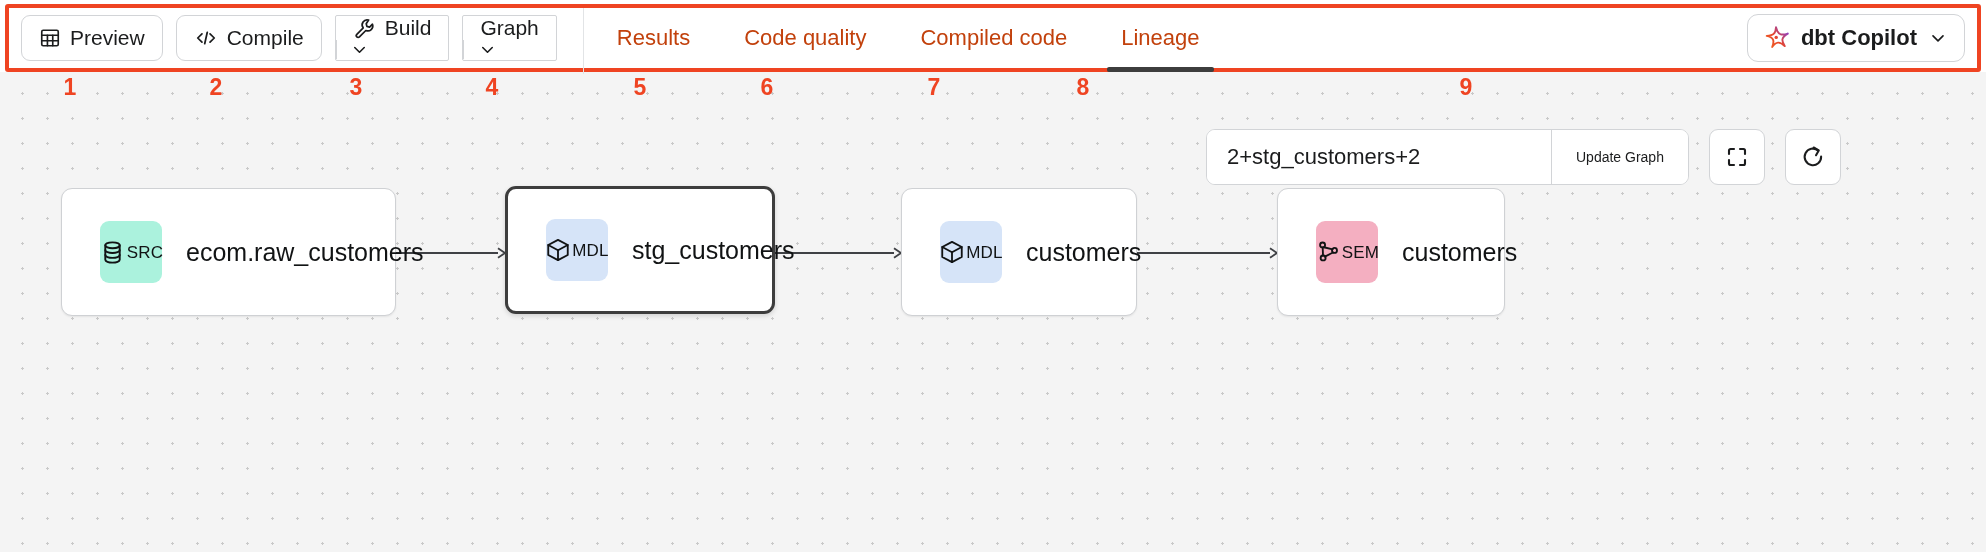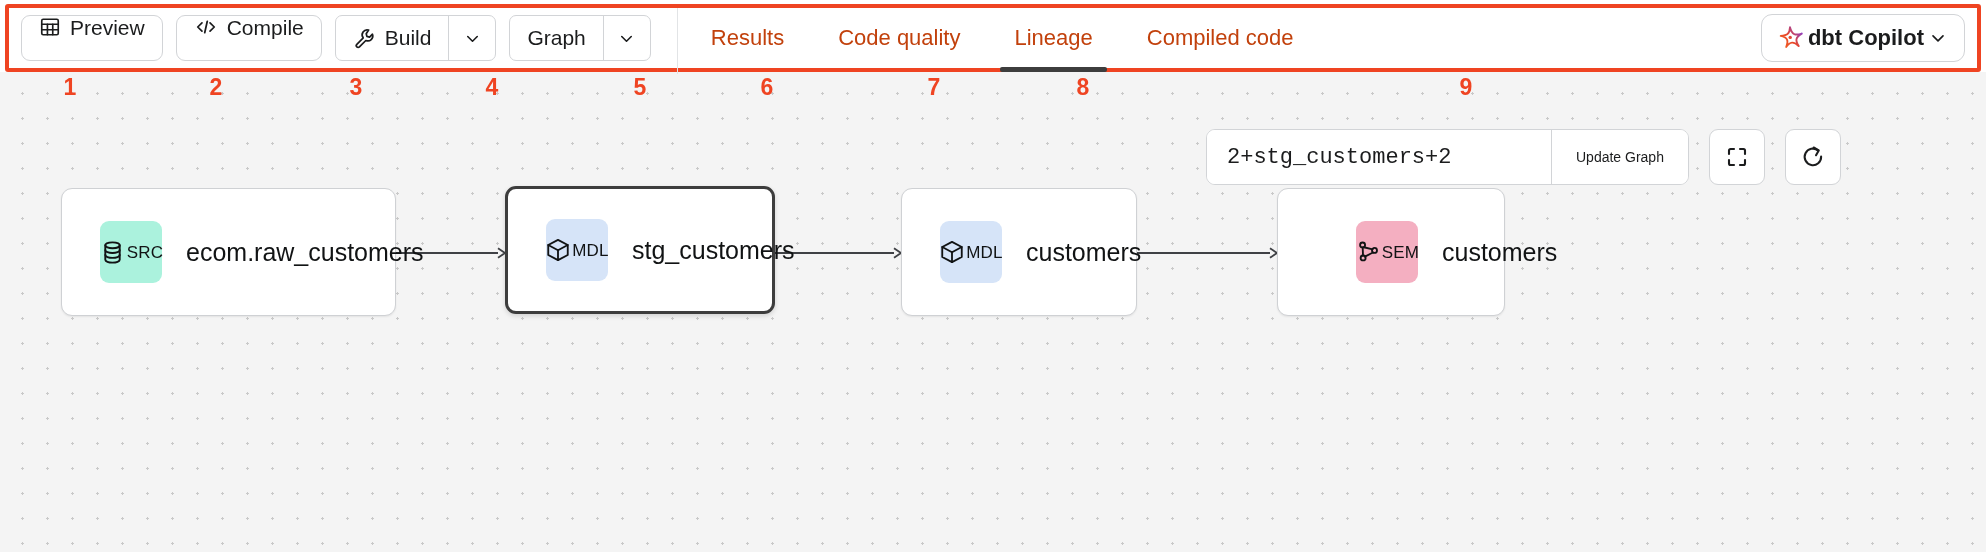--- a/index.html
+++ b/index.html
@@ -37,41 +37,42 @@
     display: flex;
     align-items: center;
     padding: 0 12px;
   }
 
   
   .btn-group { display: flex; align-items: center; gap: 13px; }
 
   .tb-btn {
     display: flex;
-    align-items: flex-start;
+    align-items: center;
     gap: 9px;
     height: 46px;
     padding: 0 17px;
     border: 1px solid #d2d4d7;
     border-radius: 9px;
     background: #ffffff;
     font-size: 21px;
     color: #1b1c1d;
     white-space: nowrap;
     cursor: pointer;
   }
 
   .split {
     display: flex;
     align-items: stretch;
     border: 1px solid #d2d4d7;
-    border-radius: 7px;
+    border-radius: 2px;
     background: #ffffff;
     overflow: hidden;
     height: 46px;
+    flex-direction: column;
   }
   .split > .split-main {
     display: flex;
     align-items: center;
     gap: 9px;
     padding: 0 17px;
     font-size: 21px;
     color: #1b1c1d;
     white-space: nowrap;
     cursor: pointer;
@@ -126,21 +127,21 @@
     background: #3d3d3d;
     border-radius: 2px;
   }
 
   .spacer { flex: 1 1 auto; }
 
   
   .copilot {
     display: flex;
     align-items: center;
-    gap: 4px;
+    gap: 11px;
     height: 48px;
     padding: 0 16px 0 14px;
     border: 1px solid #d2d4d7;
     border-radius: 11px;
     background: #ffffff;
     font-size: 22px;
     font-weight: bold;
     color: #1b1c1d;
     white-space: nowrap;
     cursor: pointer;
@@ -191,21 +192,21 @@
     border-radius: 9px;
     overflow: hidden;
   }
   .search-input {
     display: flex;
     align-items: center;
     width: 344px;
     padding: 0 20px;
     font-size: 22px;
     color: #1b1c1d;
-    font-family: Liberation Mono, monospace;
+    font-family: Liberation Sans, sans-serif;
     background: #ffffff;
     border: none;
     outline: none;
   }
   .update-btn {
     display: flex;
     align-items: center;
     justify-content: center;
     padding: 0 24px;
     border-left: 1px solid #d2d4d7;
@@ -258,21 +259,21 @@
     flex: none;
   }
   .badge-label {
     font-size: 17px;
     color: #111314;
     line-height: 1;
     letter-spacing: 0.2px;
   }
   .badge-src { background: #abf2dd; }
   .badge-mdl { background: #d6e4f8; }
-  .badge-sem { background: #f4afc1; margin-left: 40px; }
+  .badge-sem { background: #f4afc1; }
 
   .node-name {
     margin-left: 24px;
     font-size: 25px;
     color: #111314;
     white-space: nowrap;
   }
 
   
   .edge { position: absolute; }
@@ -448,22 +449,22 @@
           </div>
         </div>
 
       </div>
 
       <div class="vsep"></div>
 
       <div class="tabs">
         <div class="tab">Results</div>
         <div class="tab">Code quality</div>
+        <div class="tab">Compiled code</div>
         <div class="tab active">Lineage</div>
-        <div class="tab">Compiled code</div>
       </div>
 
       <div class="spacer"></div>
 
       <div class="copilot">
         <span class="ico">
           <svg width="28" height="28" viewBox="0 0 28 28" fill="none">
             <defs>
               <linearGradient id="cpg" x1="2" y1="24" x2="26" y2="4" gradientUnits="userSpaceOnUse">
                 <stop offset="0" stop-color="#f36b21"></stop>

